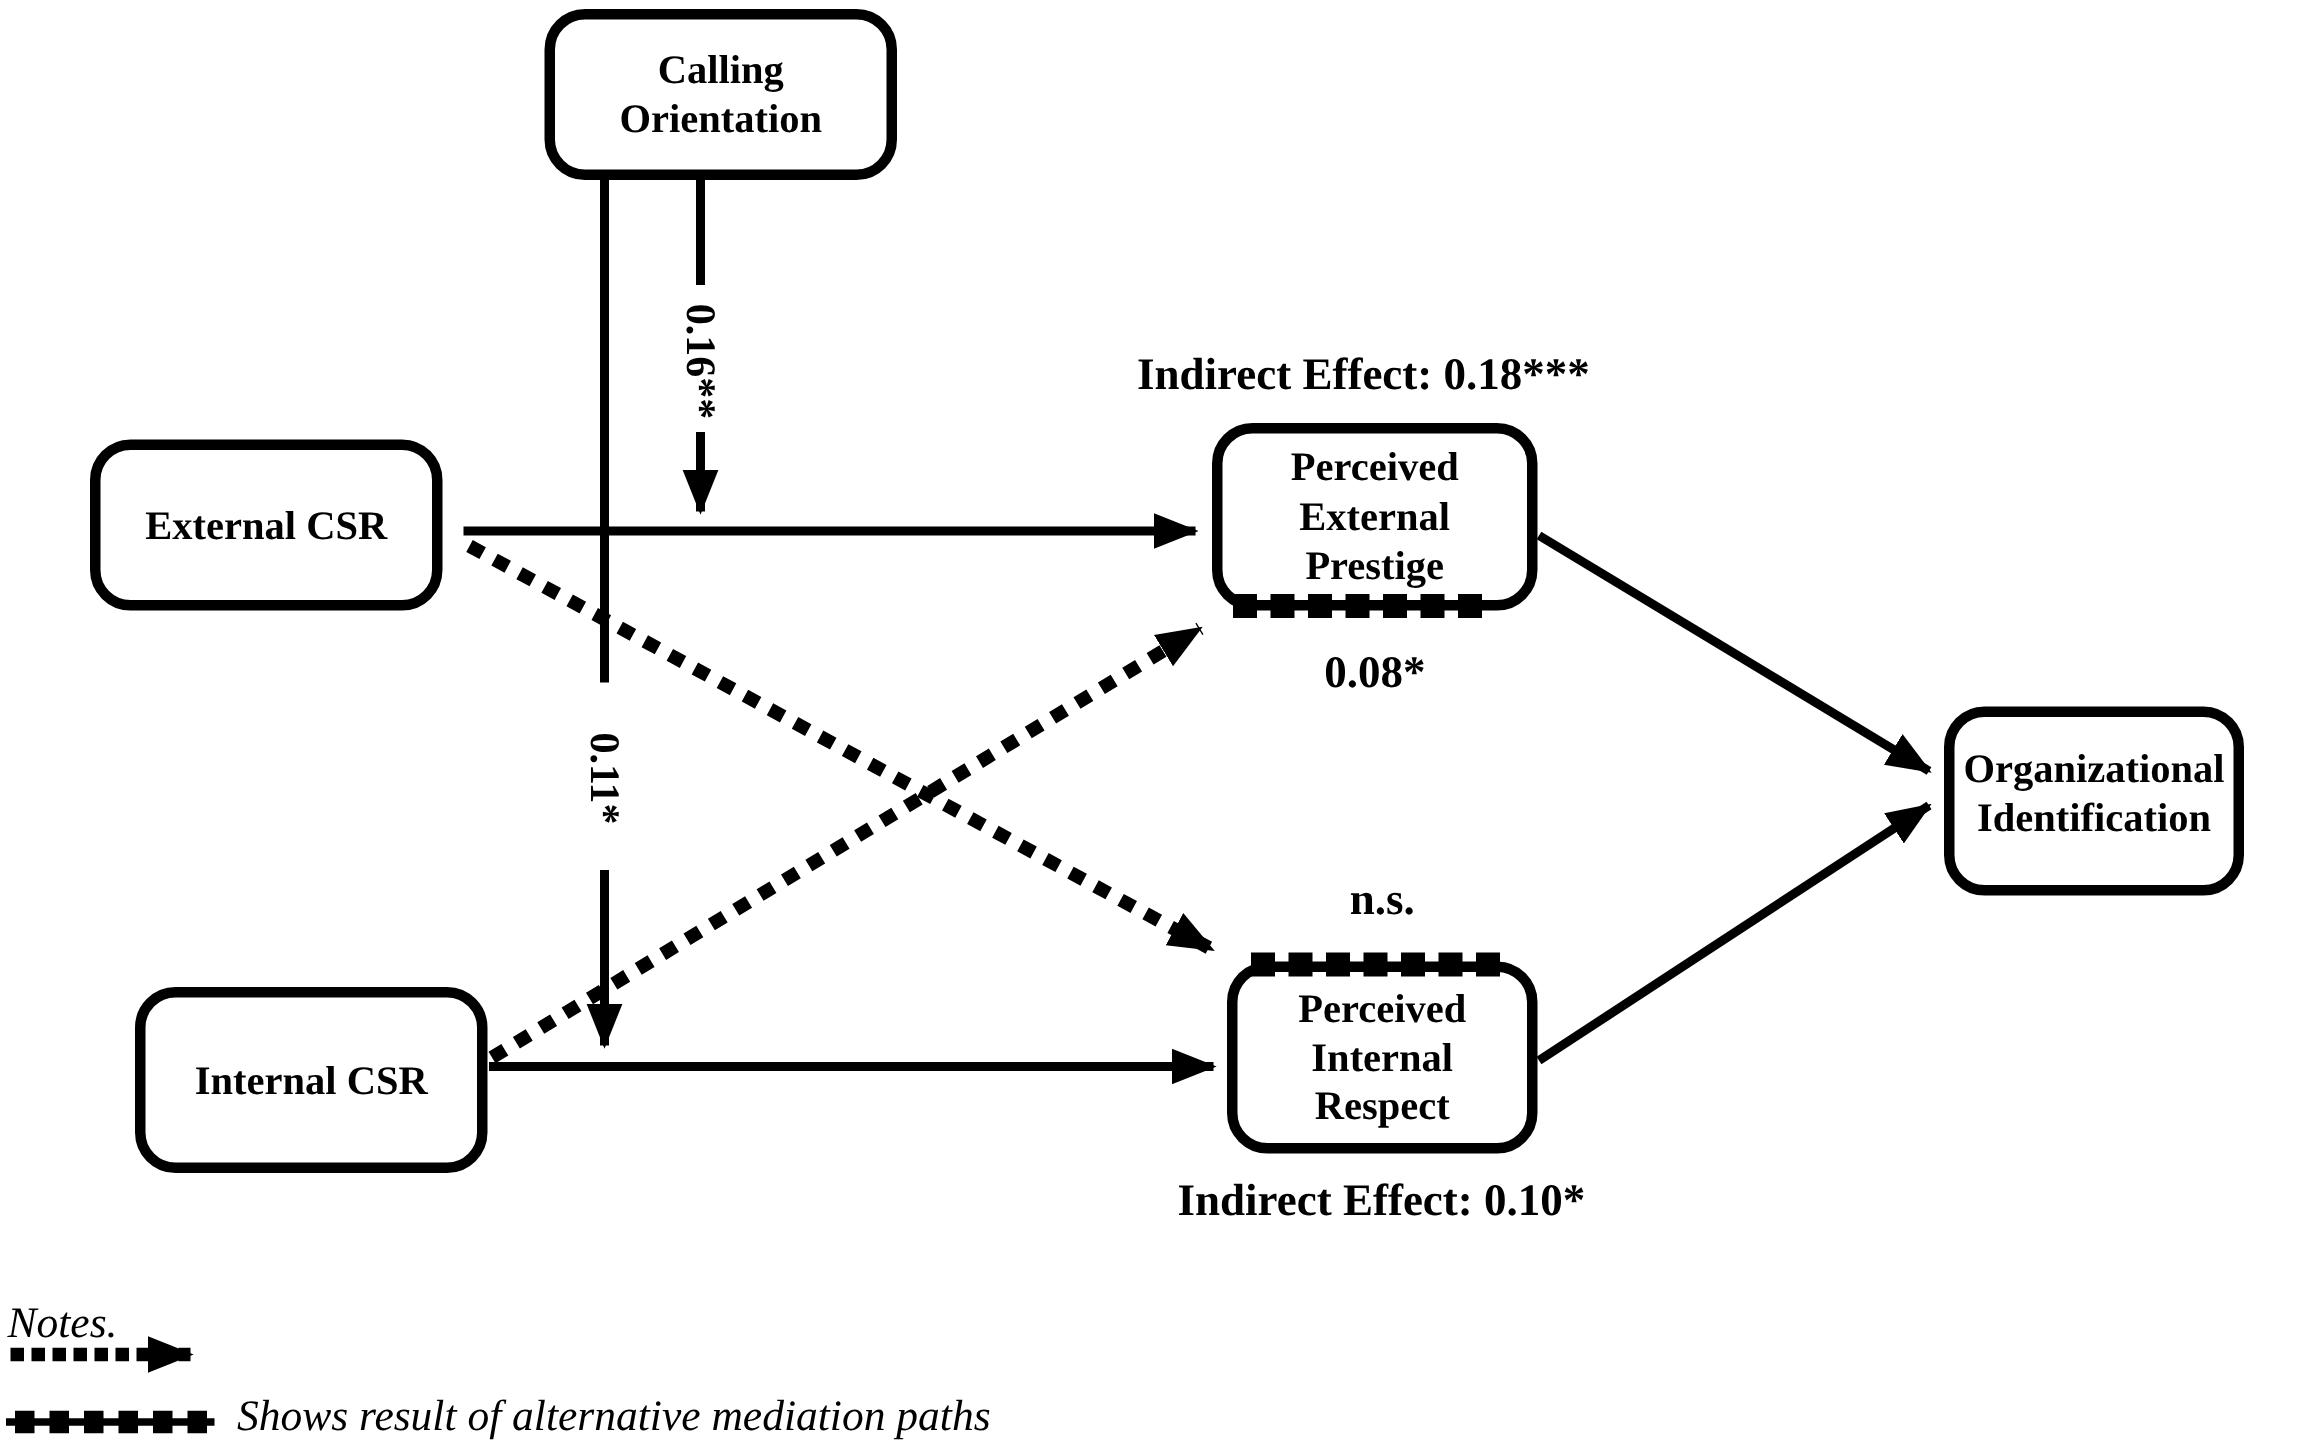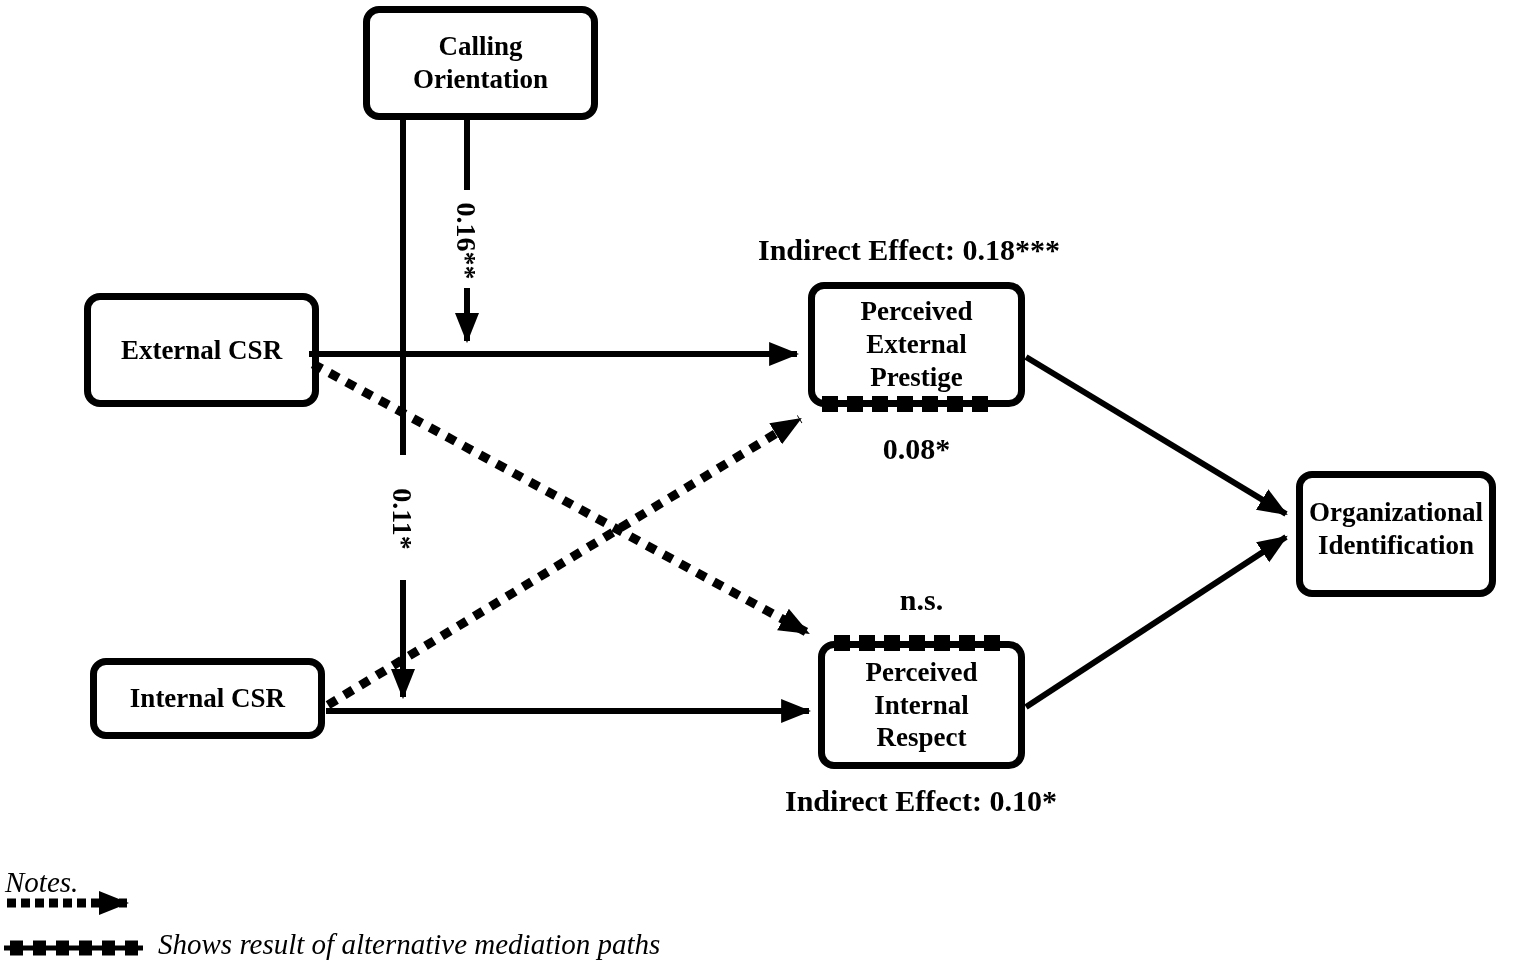--- a/index.html
+++ b/index.html
@@ -6,21 +6,21 @@
   html, body { margin: 0; padding: 0; background: var(--paper); }
   .canvas {
     position: relative; width: 1536px; height: 968px;
     background: var(--paper); overflow: hidden;
     font-family: "Liberation Serif", "DejaVu Serif", serif;
     color: var(--ink);
   }
   .layer { position: absolute; left: 0; top: 0; pointer-events: none; color: var(--ink); }
   .box {
     position: absolute; box-sizing: border-box;
-    border: 7px solid var(--ink); border-radius: 16px;
+    border: 7px solid var(--ink); border-radius: 27px;
     background: var(--paper); z-index: 2;
     display: flex; align-items: center; justify-content: center;
     text-align: center; font-weight: bold; font-size: 27px; line-height: 1.22;
     white-space: pre-line;
   }
   .svg-top { z-index: 3; }
   .lbl {
     position: absolute; z-index: 4; font-weight: bold; font-size: 30px;
     white-space: nowrap;
   }
@@ -65,24 +65,24 @@
 
     <line x1="7" y1="903" x2="127" y2="903" stroke="currentColor" stroke-width="9" stroke-dasharray="9 5" marker-end="url(#arw-d)"></line>
     <line x1="4" y1="948" x2="143" y2="948" stroke="currentColor" stroke-width="5"></line>
     <line x1="10" y1="948" x2="141" y2="948" stroke="currentColor" stroke-width="15" stroke-dasharray="13 10"></line>
   </svg>
 
   <div class="box" style="left:363px; top:6px; width:235px; height:114px;">
     <span>Calling
 Orientation</span>
   </div>
-  <div class="box" style="left:84px; top:293px; width:235px; height:114px;">
+  <div class="box" style="left:60px; top:293px; width:235px; height:114px;">
     <span>External CSR</span>
   </div>
-  <div class="box" style="left:90px; top:658px; width:235px; height:81px;">
+  <div class="box" style="left:90px; top:658px; width:235px; height:124px;">
     <span>Internal CSR</span>
   </div>
   <div class="box" style="left:808px; top:282px; width:217px; height:125px;">
     <span>Perceived
 External
 Prestige</span>
   </div>
   <div class="box" style="left:818px; top:641px; width:207px; height:128px;">
     <span>Perceived
 Internal

